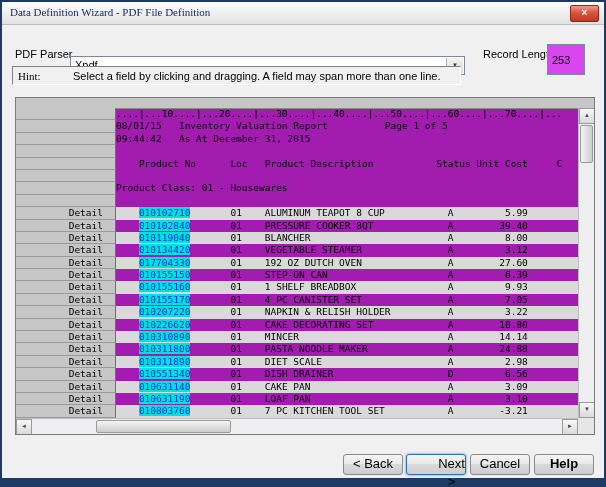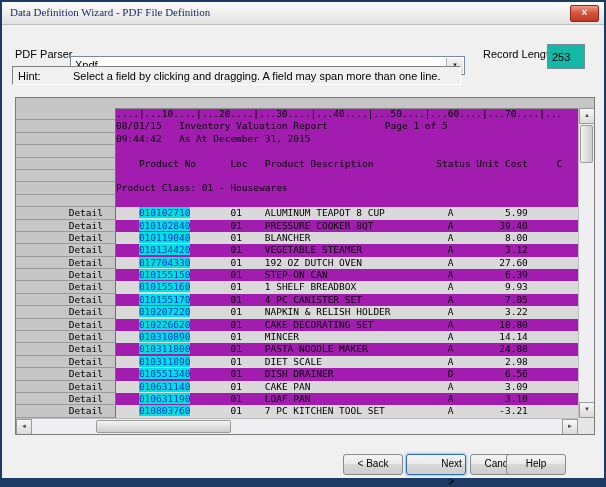--- a/index.html
+++ b/index.html
@@ -36,32 +36,32 @@
     background:#fff; border:1px solid #7a8a99; box-sizing:border-box;
     font-size:11px; padding:2px 18px 0 4px;margin-top:12px;
   }
   .combo-arrow {
     position:absolute; right:1px; top:1px; width:16px; height:15px;
     background:linear-gradient(#f4f4f4,#d8d8d8);
     border-left:1px solid #a8b4bf;
     text-align:center; font-size:6px; line-height:15px; color:#333;
   }
   .rec-input {
-    position:absolute; left:545px; top:42px; width:38px; height:25px;
-    border:1px solid #7a8a99; background:#14b8a6;
+    position:absolute; left:545px; top:42px; width:38px; height:31px;
+    border:1px solid #7a8a99; background:#d946ef;
     font-family:"Liberation Sans",sans-serif; font-size:11px;
     padding:0 0 0 4px; box-sizing:border-box;
   }
   .hintbox {
     position:absolute; left:10px; top:64px; width:449px; height:19px;
     box-sizing:border-box;
     border:1px solid; border-color:#808080 #ffffff #ffffff #808080;
     background:#f0f0f0; font-size:11px;
   }
-  .hint-label { position:absolute; left:5px; top:3px; }
+  .hint-label { position:absolute; left:5px; top:3px;font-family:Liberation Serif, serif; }
   .hint-text  { position:absolute; left:60px; top:3px; }
 
   
   .preview {
     position:absolute; left:13px; top:95px; width:580px; height:338px;
     background:#a21caf; border:1px solid #7a7a7a; box-sizing:border-box;
     overflow:hidden;
   }
   .pv-strip {
     position:absolute; left:0; top:0; right:0; height:10px;
@@ -110,28 +110,28 @@
     background:linear-gradient(90deg,#f4f4f4,#cccccc); border:1px solid #9a9a9a; border-radius:2px;
   }
   .hthumb {
     position:absolute; left:80px; top:1px; width:135px; height:13px; box-sizing:border-box;
     background:linear-gradient(#f4f4f4,#cccccc); border:1px solid #9a9a9a; border-radius:2px;
   }
 
   
   .btn {
     position:absolute; top:452px; width:60px; height:21px; box-sizing:border-box;
-    font-family:"Liberation Sans",sans-serif; font-size:10px; text-align:center; line-height:18px;
+    font-family:"Liberation Sans",sans-serif; font-size:13px; text-align:center; line-height:18px;
     background:linear-gradient(#f4f4f4,#eaeaea 45%,#dadada 46%,#cdcdcd);
     border:1px solid #8a8a8a; border-radius:3px; color:#000; cursor:default;
   }
   .btn.back   { left:341px; }
   .btn.next   { left:404px; border-color:#2f6fae; box-shadow:0 0 2px 1px #9cc7ea;padding-left:31px; }
   .btn.cancel { left:468px; }
-  .btn.help   { left:504px; }
+  .btn.help   { left:532px;font-weight:bold; }
 </style>
 </head>
 <body>
 
 <div class="dialog">
 
   <div class="titlebar">
     <div class="title">Data Definition Wizard - PDF File Definition</div>
     <div class="close-btn">
       <span>×</span>

